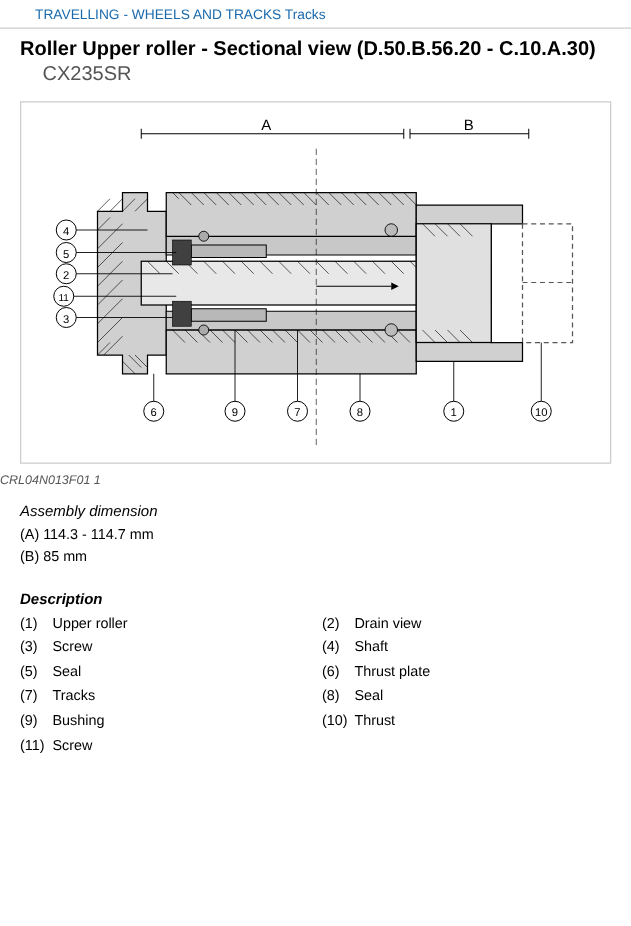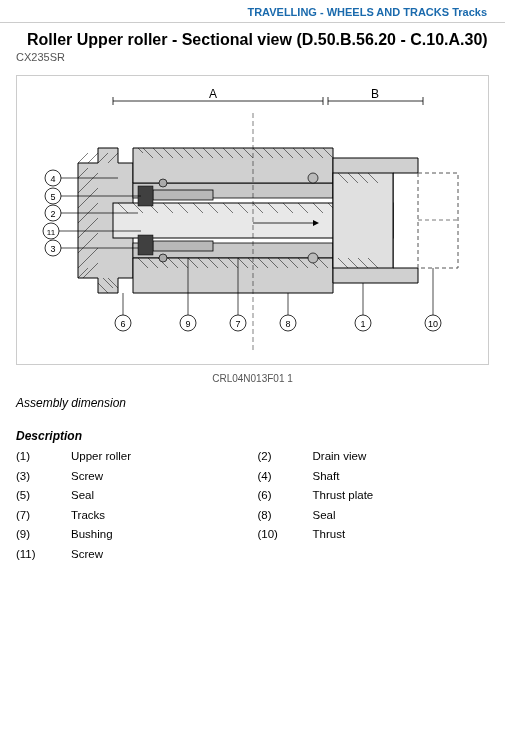--- a/index.html
+++ b/index.html
@@ -5,57 +5,56 @@
     * { margin: 0; padding: 0; box-sizing: border-box; }
     body {
       width: 505px;
       min-height: 741px;
       background: #fff;
       font-family: Arial, sans-serif;
       font-size: 12px;
       color: #000;
     }
     .top-header {
-      text-align: right;
-      padding: 6px 18px 4px;
+      text-align: left;
+      padding: 6px 28px 4px;
       font-size: 11px;
       color: #1a6aad;
       border-bottom: 1px solid #ccc;
-      font-weight: bold;
     }
     .page-title {
       padding: 8px 16px 2px;
       font-size: 16px;
       font-weight: bold;
-      margin-left: 11px;
     }
     .subtitle {
-      padding: 0 16px 4px;
-      font-size: 11px;
+      padding: 0 34px 4px;
+      font-size: 16px;
       color: #555;
     }
     .diagram-area {
       margin: 8px 16px;
       border: 1px solid #ccc;
       background: #fff;
       position: relative;
       height: 290px;
       display: flex;
       align-items: center;
       justify-content: center;
     }
     .diagram-svg {
       width: 460px;
       height: 275px;
     }
     .image-ref {
-      text-align: center;
+      text-align: left;
       font-size: 10px;
       color: #555;
       margin: 2px 0 8px;
+      font-style: italic;
     }
     .content-section {
       padding: 4px 16px;
     }
     .section-title {
       font-weight: normal;
       font-style: italic;
       font-size: 12px;
       margin-bottom: 3px;
     }
@@ -80,21 +79,20 @@
       align-items: baseline;
       font-size: 11.5px;
       line-height: 1.7;
     }
     .desc-num {
       min-width: 26px;
       color: #000;
     }
     .desc-label {
       color: #000;
-      margin-left: 29px;
     }
   </style>
 </head>
 <body>
 
 <div class="top-header">TRAVELLING - WHEELS AND TRACKS Tracks</div>
 
 <div class="page-title">Roller Upper roller - Sectional view (D.50.B.56.20 - C.10.A.30)</div>
 <div class="subtitle">CX235SR</div>
 
@@ -276,20 +274,24 @@
     <text x="410" y="244" text-anchor="middle" font-size="9" font-family="Arial">10</text>
     <line x1="410" y1="232" x2="410" y2="185" stroke="#000" stroke-width="0.7"></line>
 
   </svg>
 </div>
 
 <div class="image-ref">CRL04N013F01   1</div>
 
 <div class="content-section">
   <div class="section-title">Assembly dimension</div>
+  <div class="dimensions">
+    <p>(A) 114.3 - 114.7 mm</p>
+    <p>(B) 85 mm</p>
+  </div>
 </div>
 
 <div class="content-section">
   <div class="desc-title">Description</div>
   <div class="desc-grid">
     <div>
       <div class="desc-item">
         <span class="desc-num">(1)</span>
         <span class="desc-label">Upper roller</span>
       </div>

